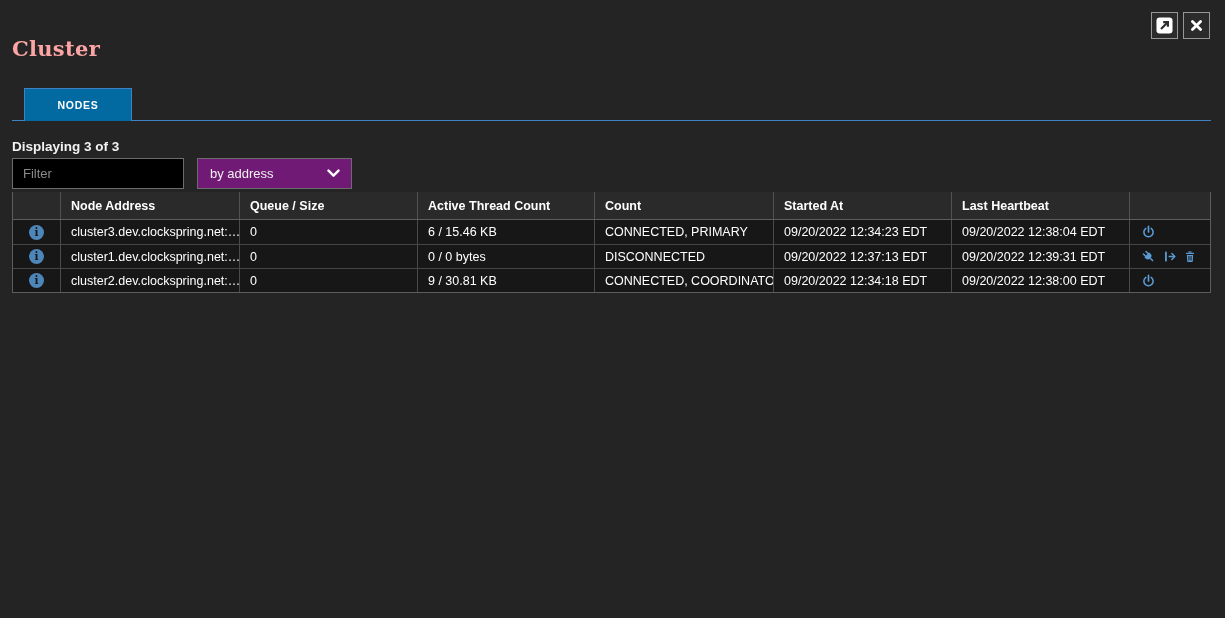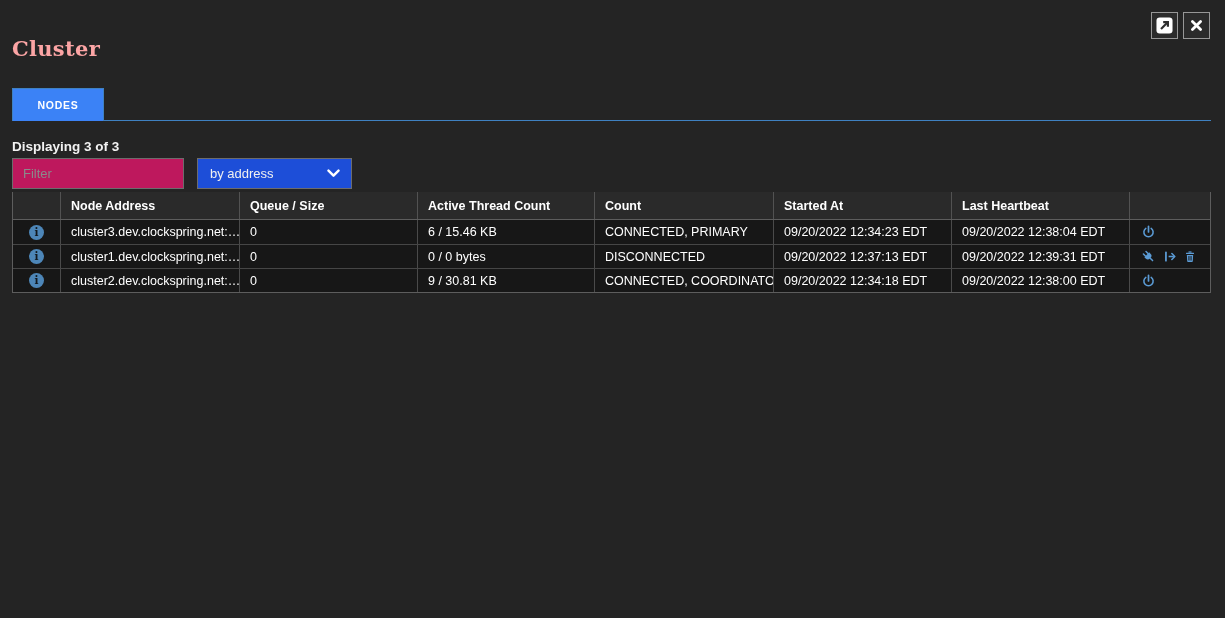--- a/index.html
+++ b/index.html
@@ -28,43 +28,43 @@
     font-size:21px; font-weight:bold; color:#fca5a5;
     letter-spacing:0.3px;
   }
 
   
   .tabbar {
     position:absolute; left:12px; top:88px; width:1199px; height:33px;
     border-bottom:1px solid #3f81c1;
   }
   .tab {
-    position:absolute; left:0; top:0; width:92px; height:33px;
+    position:absolute; left:12px; top:0; width:108px; height:33px;
     border:1px solid #3f81c1; border-bottom:none;
-    background:#3b82f6;
+    background:#0369a1;
     display:flex; align-items:center; justify-content:center;
     font-size:10.5px; font-weight:bold; letter-spacing:0.7px; color:#fff;
     cursor:pointer;
   }
 
   
   .summary {
     position:absolute; left:12px; top:139px;
     font-size:13.5px; font-weight:bold; color:#f2f2f2;
   }
   .filter-input {
     position:absolute; left:12px; top:158px; width:172px; height:31px;
-    background:#be185d; border:1px solid #6c6c6c; color:#eee;
+    background:#000000; border:1px solid #6c6c6c; color:#eee;
     padding:0 10px; font-size:13px;
     font-family:"Liberation Sans", sans-serif;
   }
   .filter-input::placeholder { color:#8a8a8a; }
   .filter-select {
     position:absolute; left:197px; top:158px; width:155px; height:31px;
-    background:#1d4ed8; border:1px solid #6c6c6c;
+    background:#701a75; border:1px solid #6c6c6c;
     display:flex; align-items:center; justify-content:space-between;
     padding:0 11px 0 12px; font-size:13px; color:#f0f0f0; cursor:pointer;
   }
 
   
   .nodes-table {
     position:absolute; left:12px; top:192px; width:1199px;
     border:1px solid #5d5d5d; border-top:none;
     background:#171717;
   }

